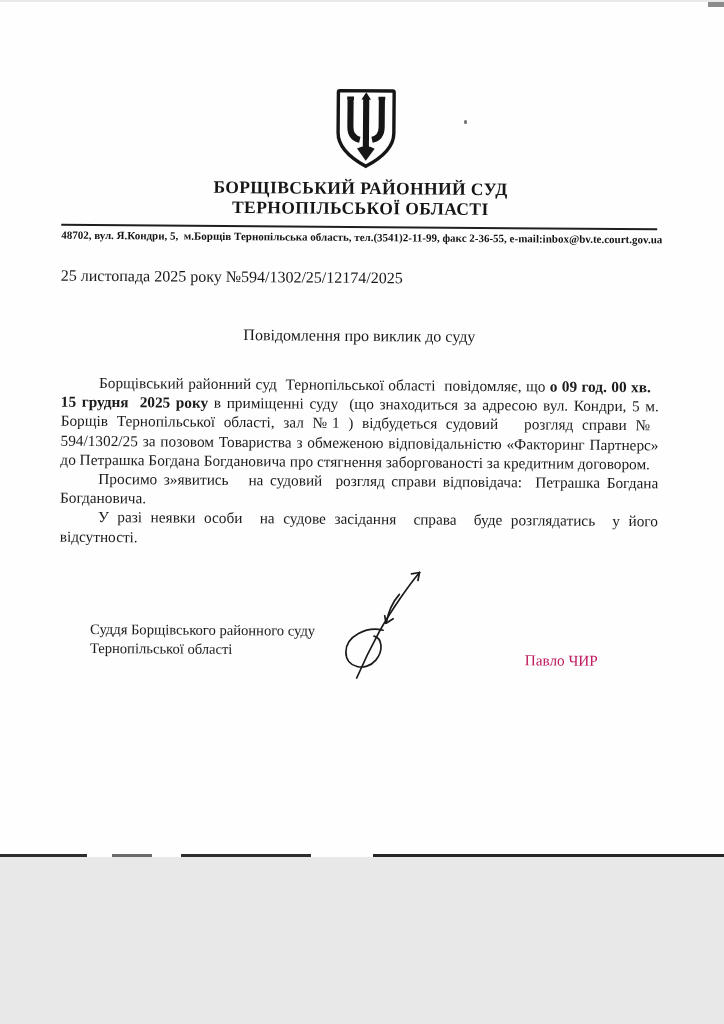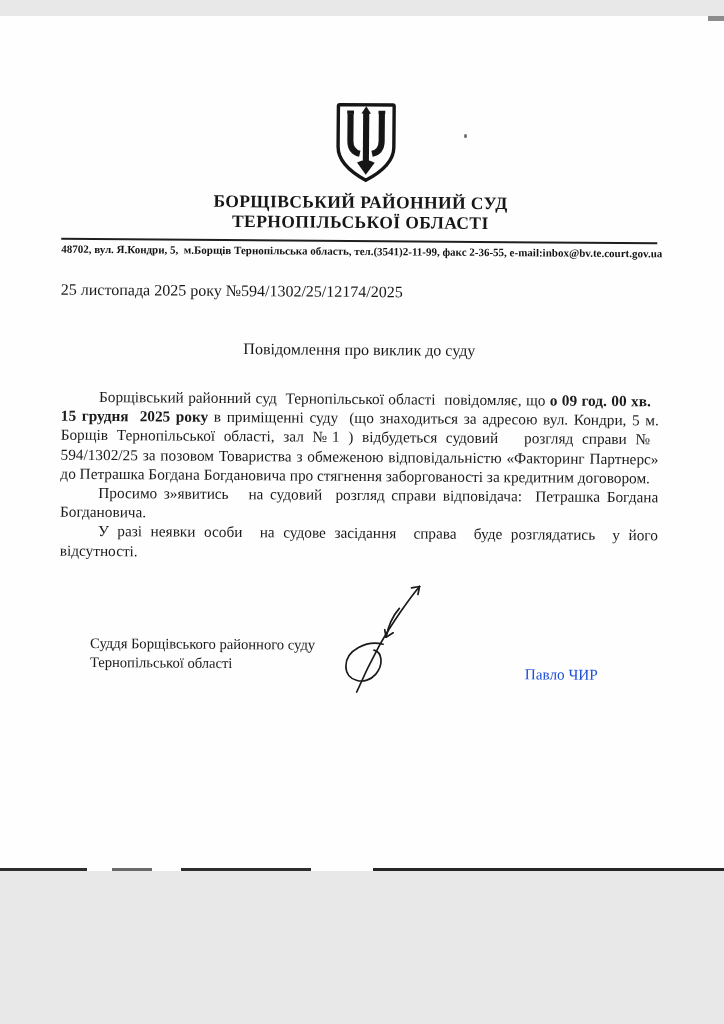--- a/index.html
+++ b/index.html
@@ -1,20 +1,20 @@
 <!DOCTYPE html>
 <html lang="uk"><head>
 <meta charset="utf-8">
 <style>
   html,body { margin:0; padding:0; background:#e8e8e8; }
   .page {
     position: relative;
     width: 724px;
     height: 855px;
-    margin: 16px auto;
+    margin: 2px auto;
     background: #fefefe;
     overflow: hidden;
     font-family: "Liberation Serif", "DejaVu Serif", serif;
     color: #1c1c1c;
   }
   .scan {
     position: absolute;
     left: 0; top: 0; right: 0;
     transform: rotate(0.45deg);
     transform-origin: 360px 0;
@@ -69,21 +69,21 @@
 
   
   .signature-block { position: relative; height: 130px; margin-top: 26px; }
   .sig-role {
     position: absolute; left: 95px; top: 48px;
     font-size: 14.6px; line-height: 19px; color: #1b1b1b;
   }
   .sig-scribble { position: absolute; left: 336px; top: -6px; }
   .sig-name {
     position: absolute; left: 530px; top: 76px;
-    font-size: 15.2px; color: #1d4ed8;
+    font-size: 15.2px; color: #be185d;
   }
 
   
   .barcode {
     position: absolute; left: 432px; top: 973px;
     width: 206px; text-align: center;
   }
   .barcode-bars {
     height: 22px; width: 100%;
     background: repeating-linear-gradient(90deg,

